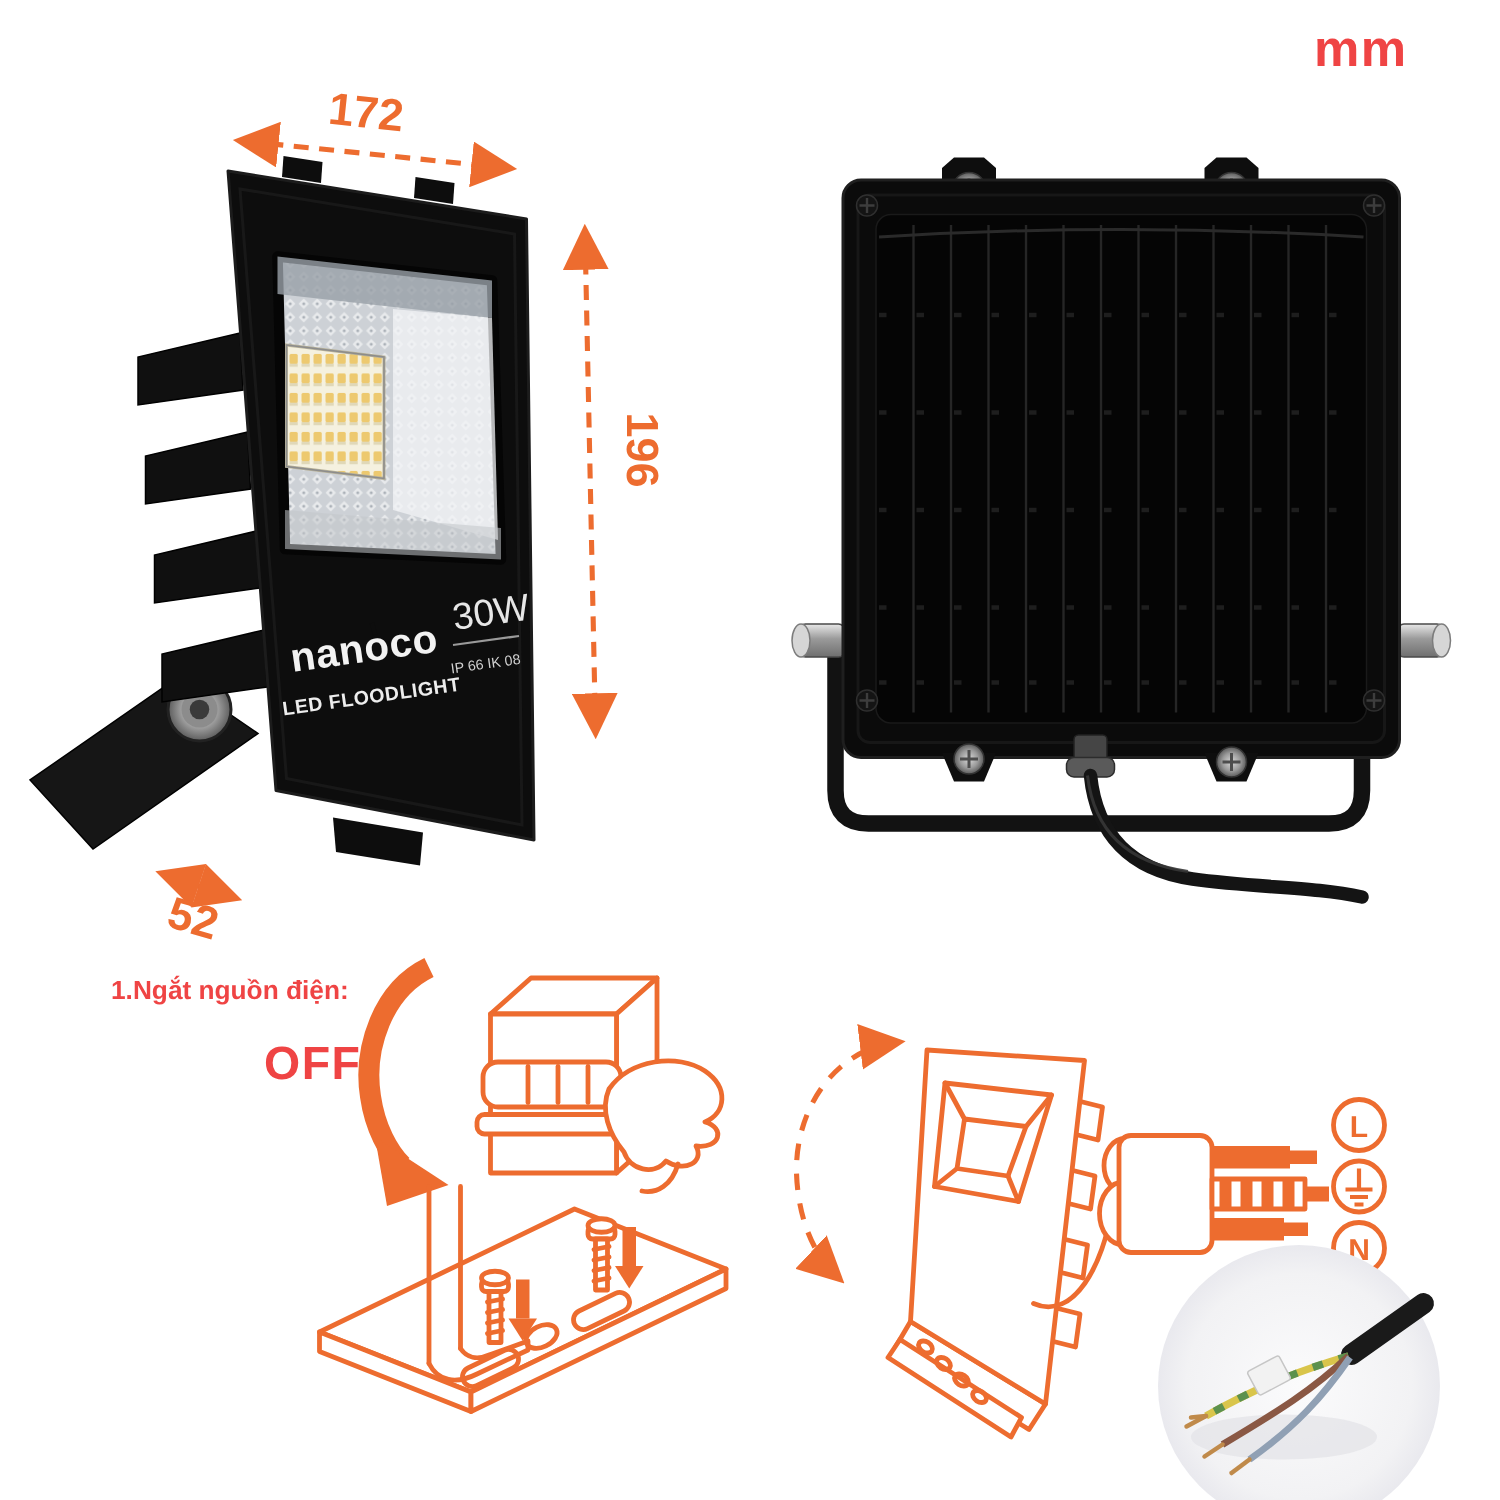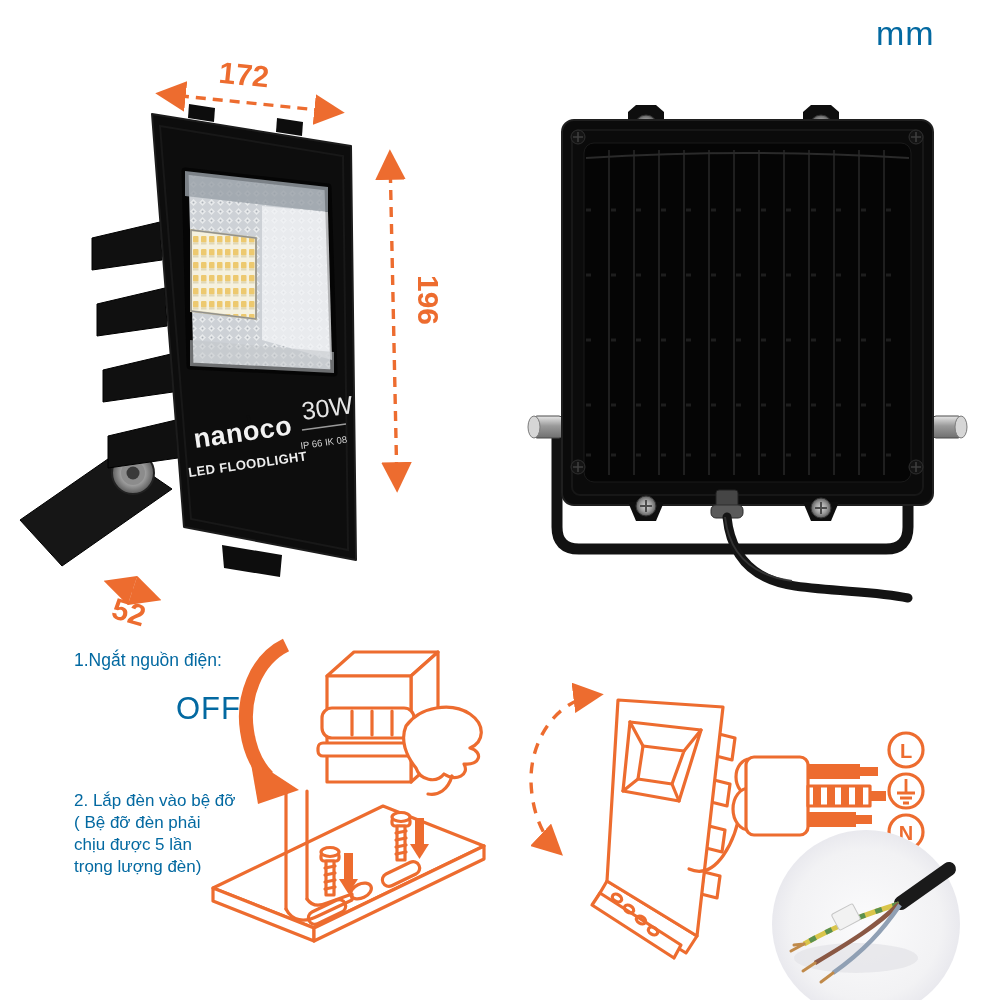--- a/index.html
+++ b/index.html
@@ -1,18 +1,18 @@
 <!DOCTYPE html>
 <html><head>
 <meta charset="utf-8">
 <style>
   html,body{margin:0;padding:0;background:#ffffff;}
   #canvas{position:relative;width:1000px;height:1000px;background:#ffffff;overflow:hidden;
           font-family:"Liberation Sans", sans-serif;}
-  .txt{position:absolute;color:#0369a1;font-weight:normal;line-height:1.25;}
+  .txt{position:absolute;color:#ef4444;font-weight:bold;line-height:1.25;}
   #unit-label{left:876px;top:12px;font-size:34px;letter-spacing:1px;}
   #step1-title{left:74px;top:650px;font-size:17.5px;text-align:center;}
   #off-label{left:176px;top:690px;font-size:31px;letter-spacing:1px;}
   #step2-block{left:74px;top:790px;font-size:17px;line-height:22px;}
   #step3-title{left:512px;top:658px;font-size:17.5px;}
   svg{position:absolute;left:0;top:0;}
   svg text{font-family:"Liberation Sans", sans-serif;}
   .dim-text{fill:#ED6C2F;font-weight:bold;font-size:30px;}
   .lineart{stroke:#ED6C2F;stroke-width:3.2;fill:#ffffff;stroke-linejoin:round;stroke-linecap:round;}
   .lineart-n{stroke:#ED6C2F;stroke-width:3.2;fill:none;stroke-linejoin:round;stroke-linecap:round;}
@@ -302,20 +302,14 @@
         <path d="M815,963 L803,971"></path>
         <path d="M833,973 L821,982"></path>
       </g>
     </g>
   </g>
 </svg>
 
 <div class="txt" id="unit-label">mm</div>
 <div class="txt" id="step1-title">1.Ngắt nguồn điện:</div>
 <div class="txt" id="off-label">OFF</div>
-<div class="txt" id="step2-block">
-  <div>2. Lắp đèn vào bệ đỡ</div>
-  <div>( Bệ đỡ đèn phải</div>
-  <div>chịu được 5 lần</div>
-  <div>trọng lượng đèn)</div>
+
 </div>
 
-</div>
-
 </body></html>

